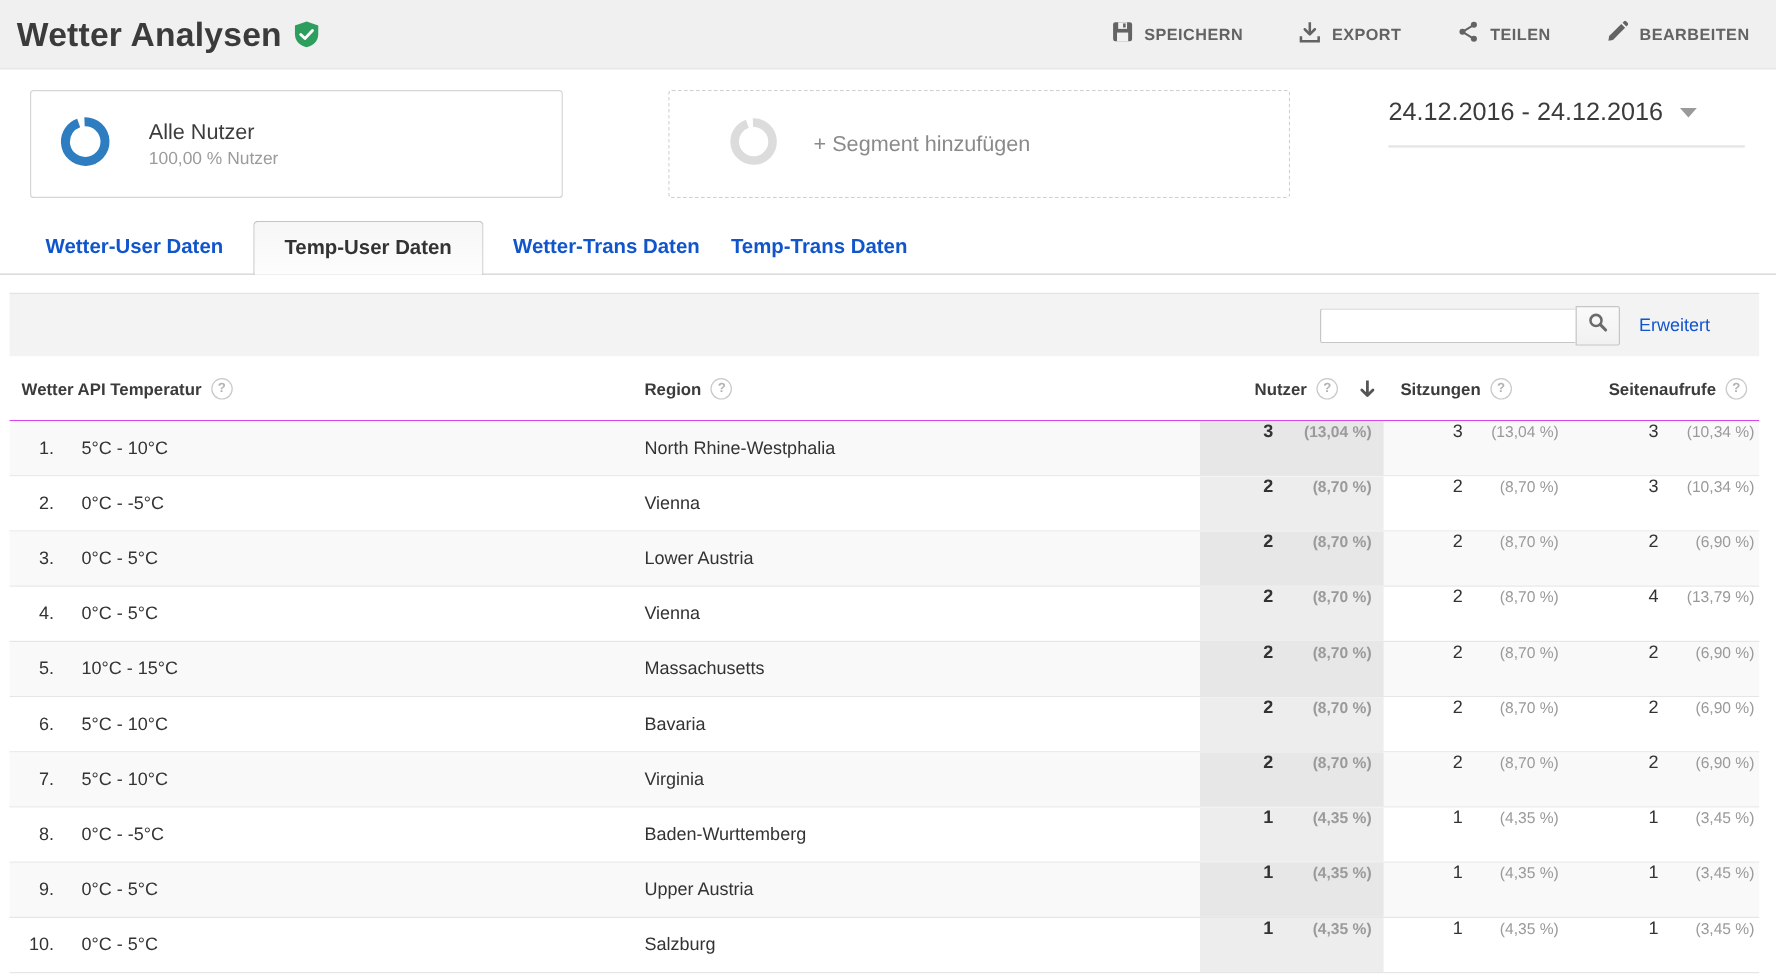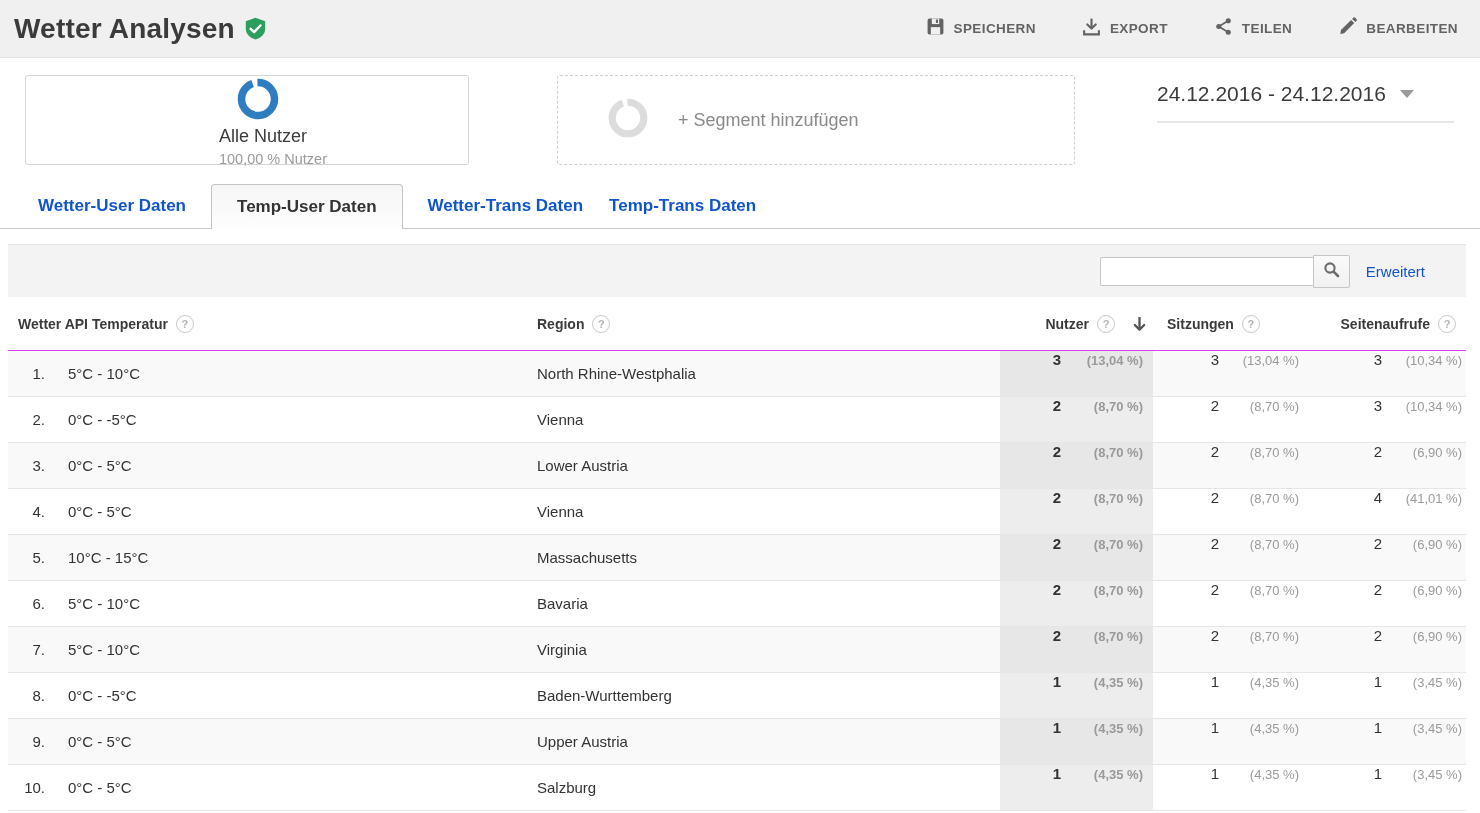--- a/index.html
+++ b/index.html
@@ -12,21 +12,21 @@
   .page-title { font-size:28px; font-weight:bold; color:#3b3b3b; letter-spacing:.2px; }
   .badge { margin-left:9px; display:inline-flex; }
   .actions { margin-left:auto; display:flex; align-items:center; gap:46px; }
   .action { display:flex; align-items:center; gap:9px; cursor:pointer; }
   .action .lbl { font-size:13.5px; font-weight:bold; color:#636363; letter-spacing:.4px; }
 
   
   .segments { position:relative; height:125px; background:#fff; }
   .seg-card { position:absolute; top:17px; height:90px; background:#fff;
     border:1px solid #d6d6d6; border-radius:3px; display:flex; align-items:center; }
-  .seg-all { left:25px; width:444px; padding-left:22px;flex-direction:column; }
+  .seg-all { left:25px; width:444px; padding-left:22px; }
   .seg-add { left:557px; width:518px; border:1px dashed #cfcfcf; padding-left:48px; cursor:pointer; }
   .seg-text { margin-left:30px; }
   .seg-title { font-size:18px; color:#3c3c3c; margin-bottom:4px; }
   .seg-sub { font-size:14.5px; color:#9b9b9b; }
   .seg-add-label { font-size:18px; color:#8a8a8a; margin-left:28px; }
 
   .datepicker { position:absolute; top:24px; left:1157px; width:297px; cursor:pointer;
     border-bottom:2px solid #e6e6e6; padding-bottom:15px;
     display:flex; align-items:center; }
   .date-text { font-size:21px; color:#3b3b3b; }
@@ -287,21 +287,21 @@
     <div class="c-num c-nutzer">
       <span class="num">2</span>
       <span class="pct">(8,70 %)</span>
     </div>
     <div class="c-num c-sitz">
       <span class="num">2</span>
       <span class="pct">(8,70 %)</span>
     </div>
     <div class="c-num c-seiten">
       <span class="num">4</span>
-      <span class="pct">(41,01 %)</span>
+      <span class="pct">(13,79 %)</span>
     </div>
   </div>
 
   <div class="trow odd">
     <div class="c-rank">5.</div>
     <div class="c-temp">10°C - 15°C</div>
     <div class="c-region">Massachusetts</div>
     <div class="c-num c-nutzer">
       <span class="num">2</span>
       <span class="pct">(8,70 %)</span>

